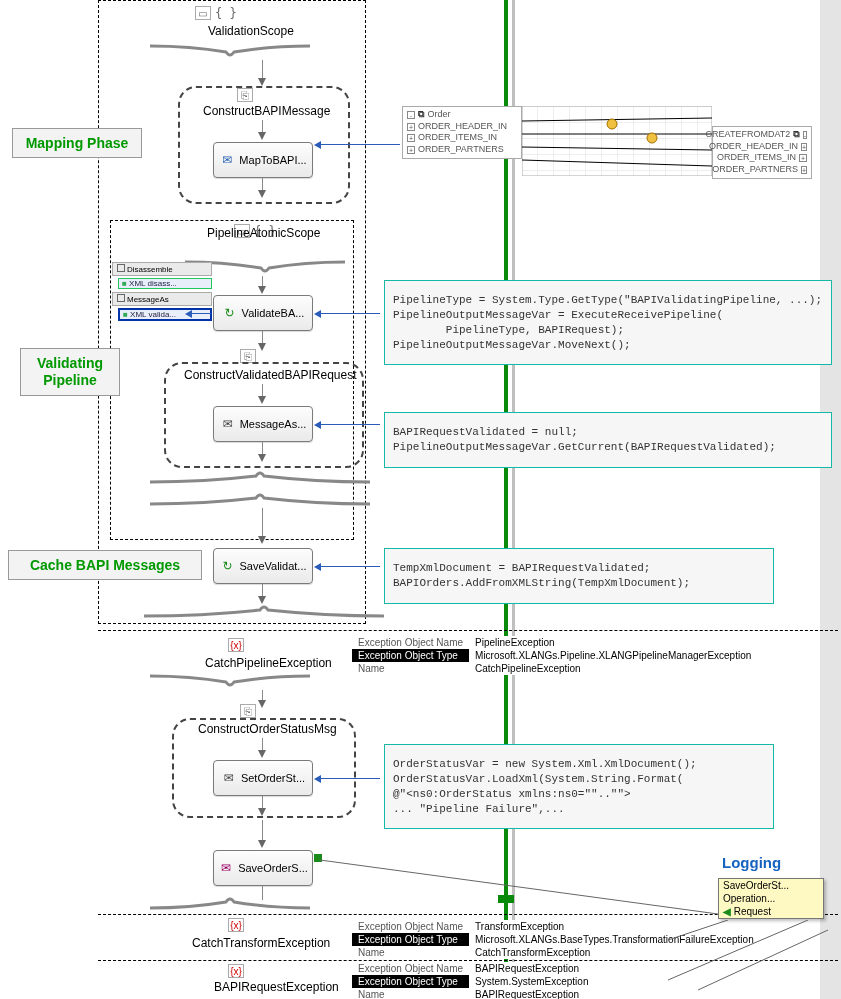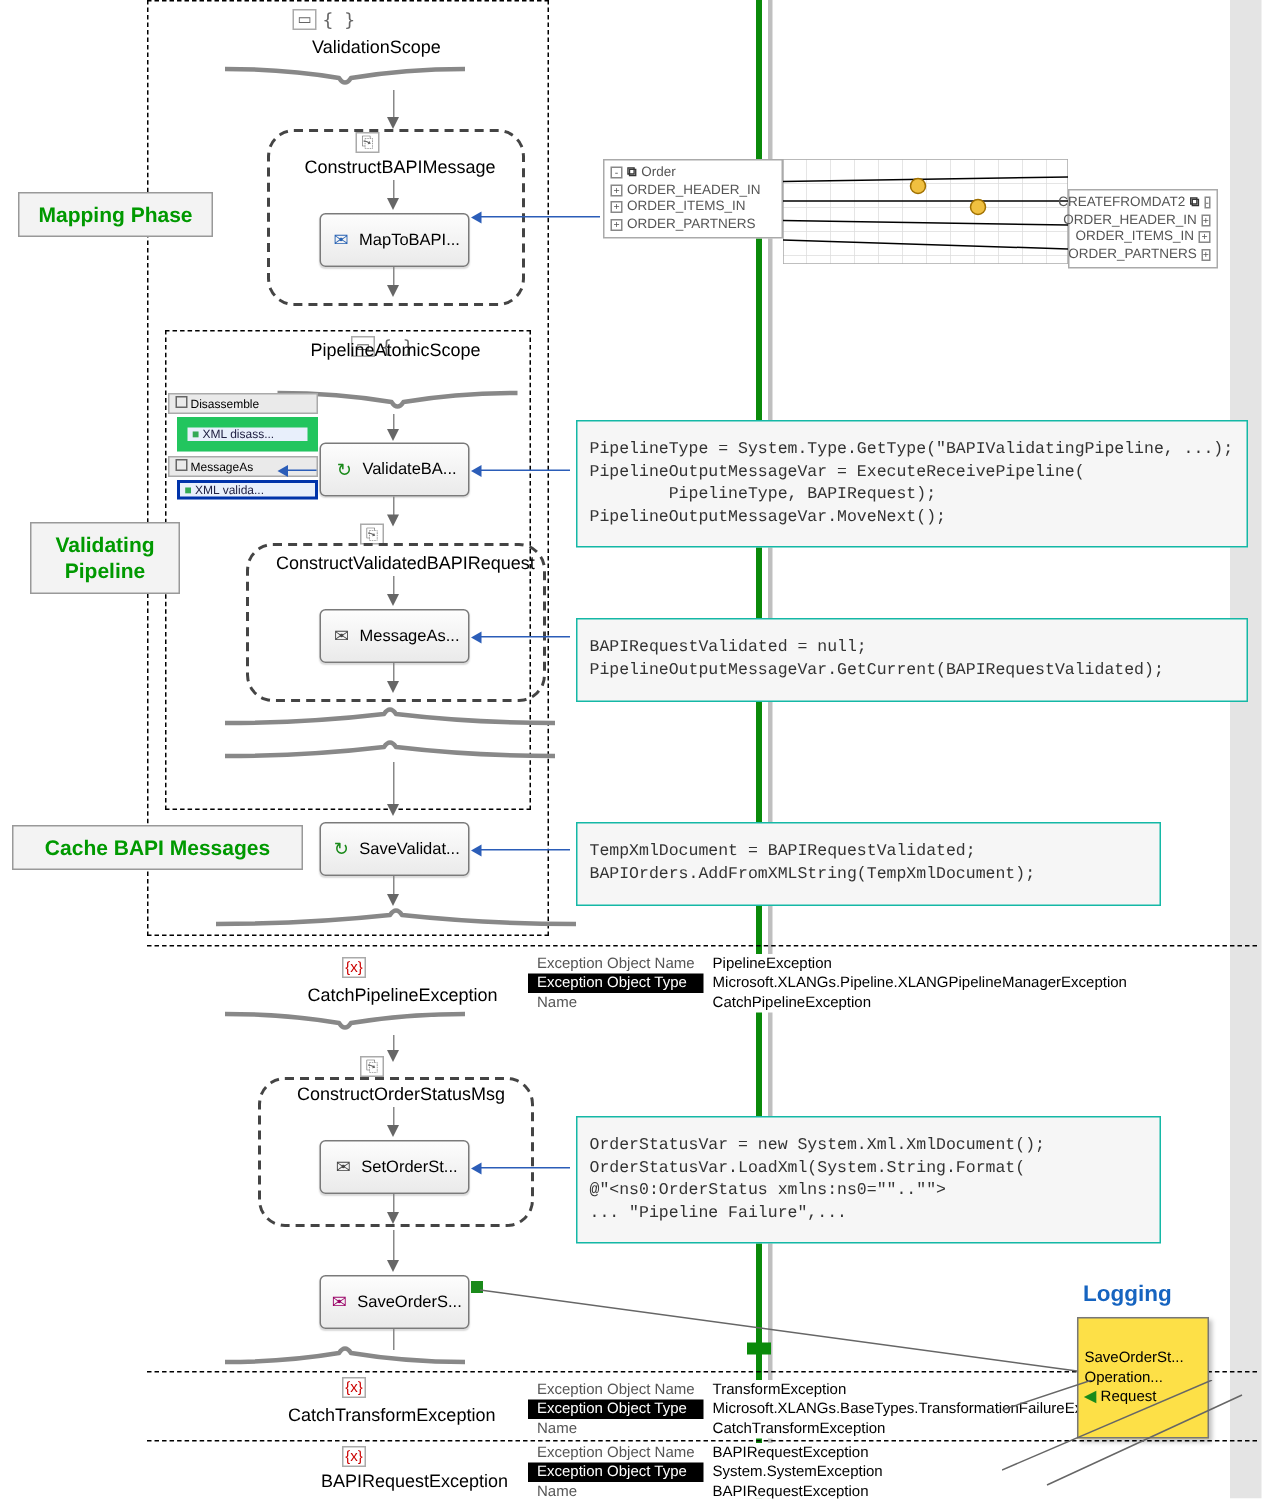--- a/index.html
+++ b/index.html
@@ -171,44 +171,44 @@
     position: absolute;
     font-size: 8px;
   }
   .pipe-mini .phead {
     background: #eaeaea;
     border: 1px solid #aaa;
     padding: 1px 4px;
     margin-bottom: 2px;
   }
   .pipe-mini .pitem {
-    border: 7px solid #22c55e;
+    border: 1px solid #22c55e;
     background: #e8effb;
     padding: 0px 3px;
     margin: 1px 0 3px 6px;
     color: #224;
   }
   .pipe-mini .pitem.sel {
     border: 2px solid #0033aa;
   }
   
   .logging-label{
     position:absolute;
     color:#1664c0;
     font-weight:bold;
     font-size:15px;
   }
   .log-window{
     position:absolute;
-    width:88px;
-    background:#fde047;
+    width:106px;
+    background:#fef9c3;
     border:1px solid #777;
     box-shadow:2px 2px 3px rgba(0,0,0,0.25);
     font-size:10px;
-    padding:20px 4px;
+    padding:0 4px;
   }
   .log-window .row{display:flex;align-items:center;gap:3px;line-height:1.3;}
   
   .dd-frame{
     position:absolute;
     border:1px dashed #000;
   }
   
   .tick{
     position:absolute;

